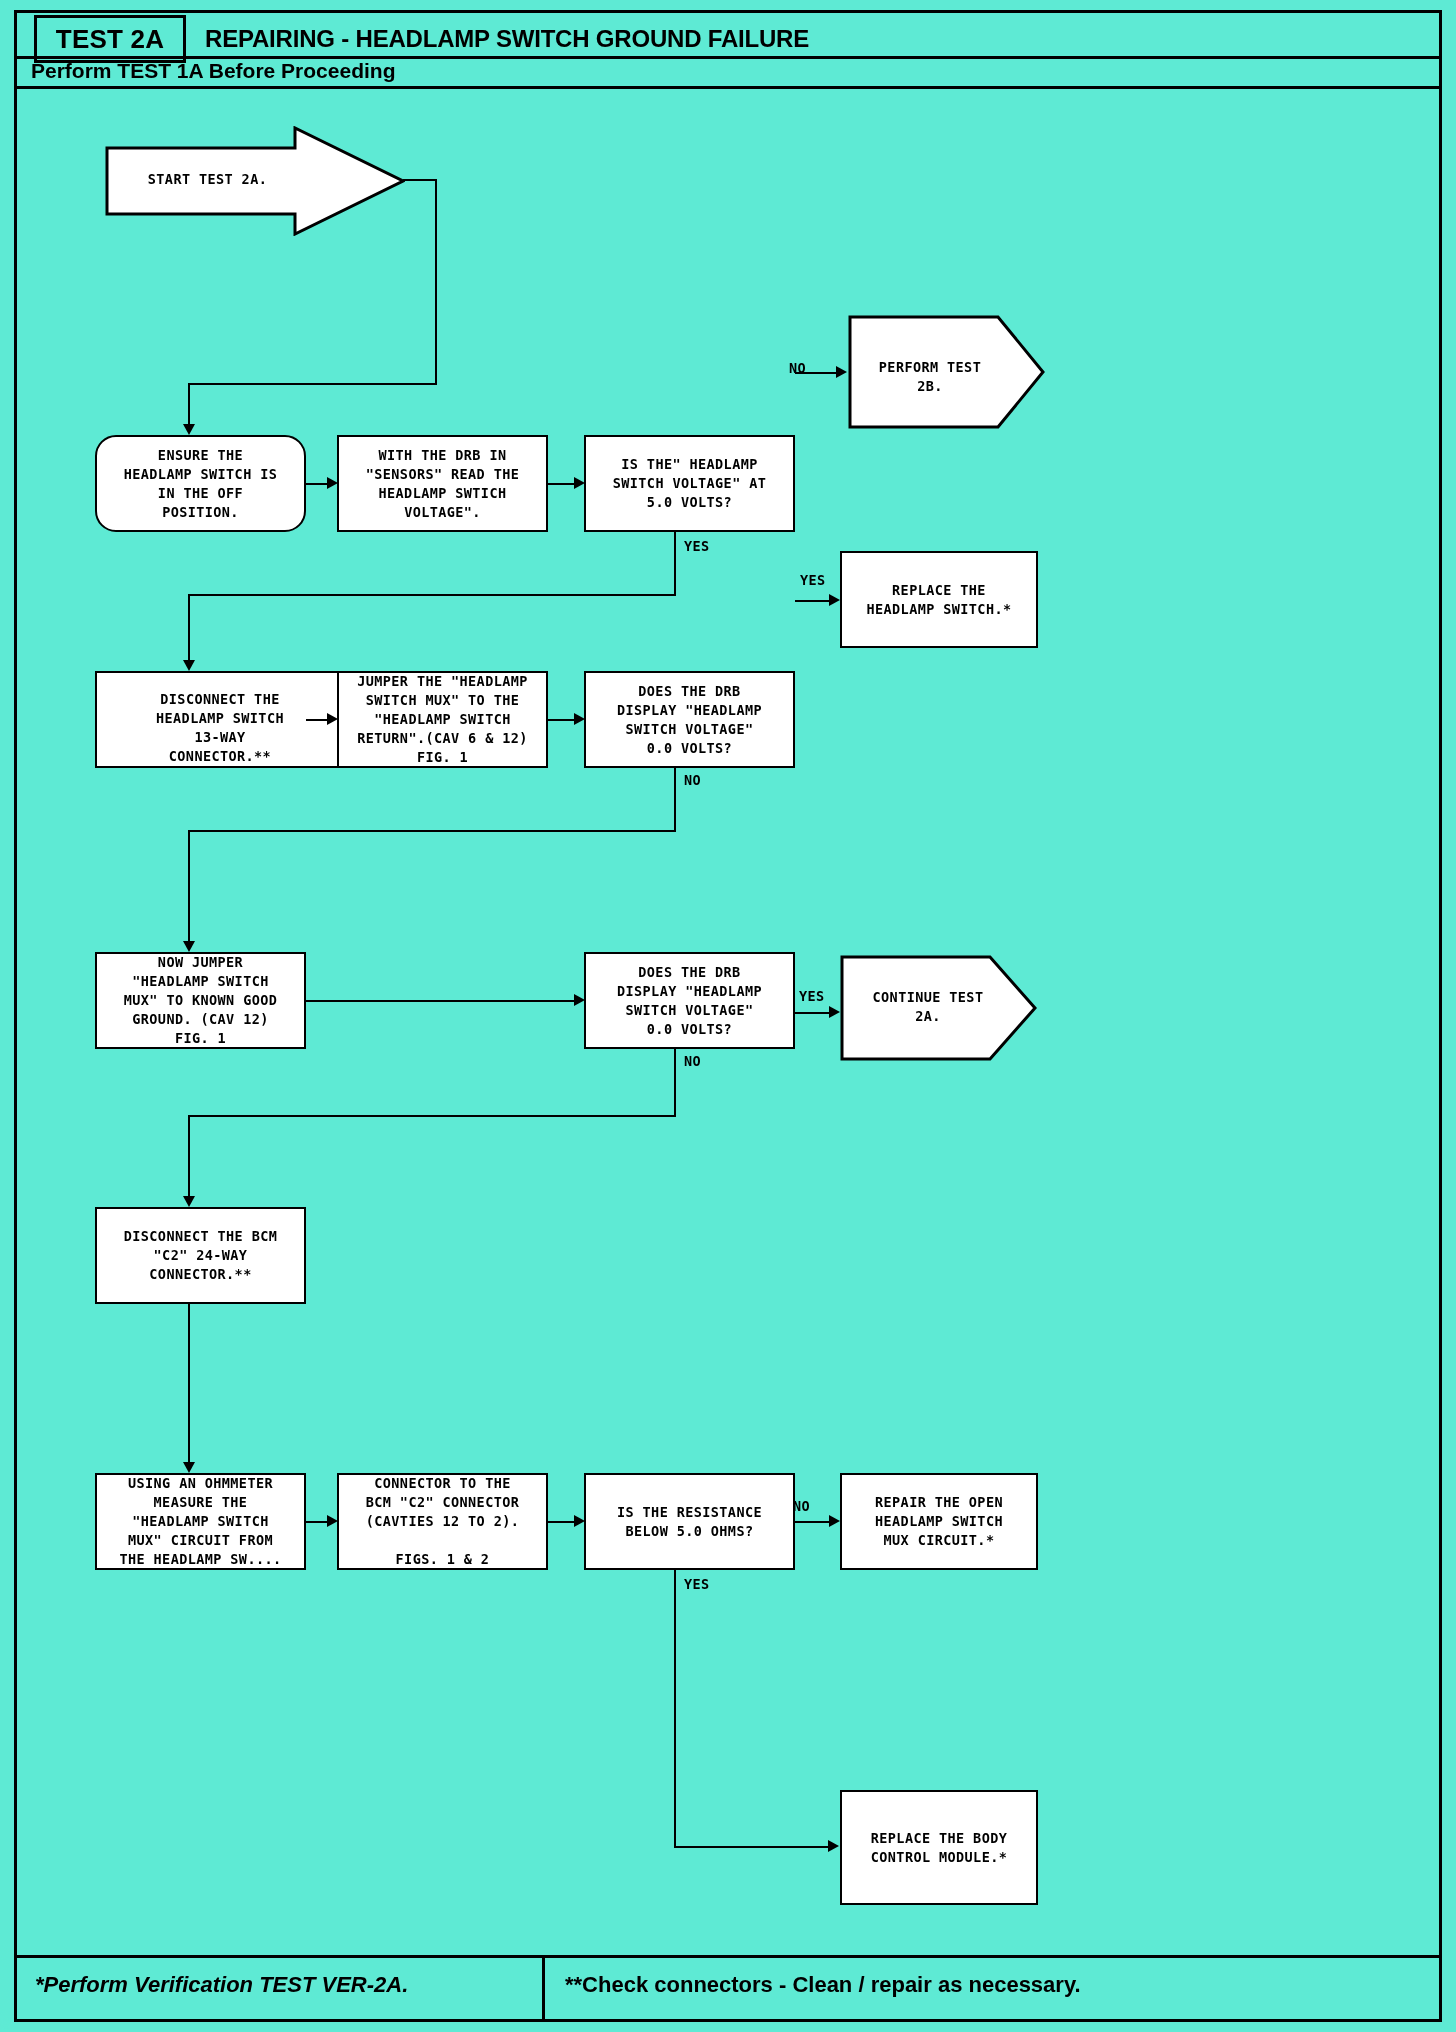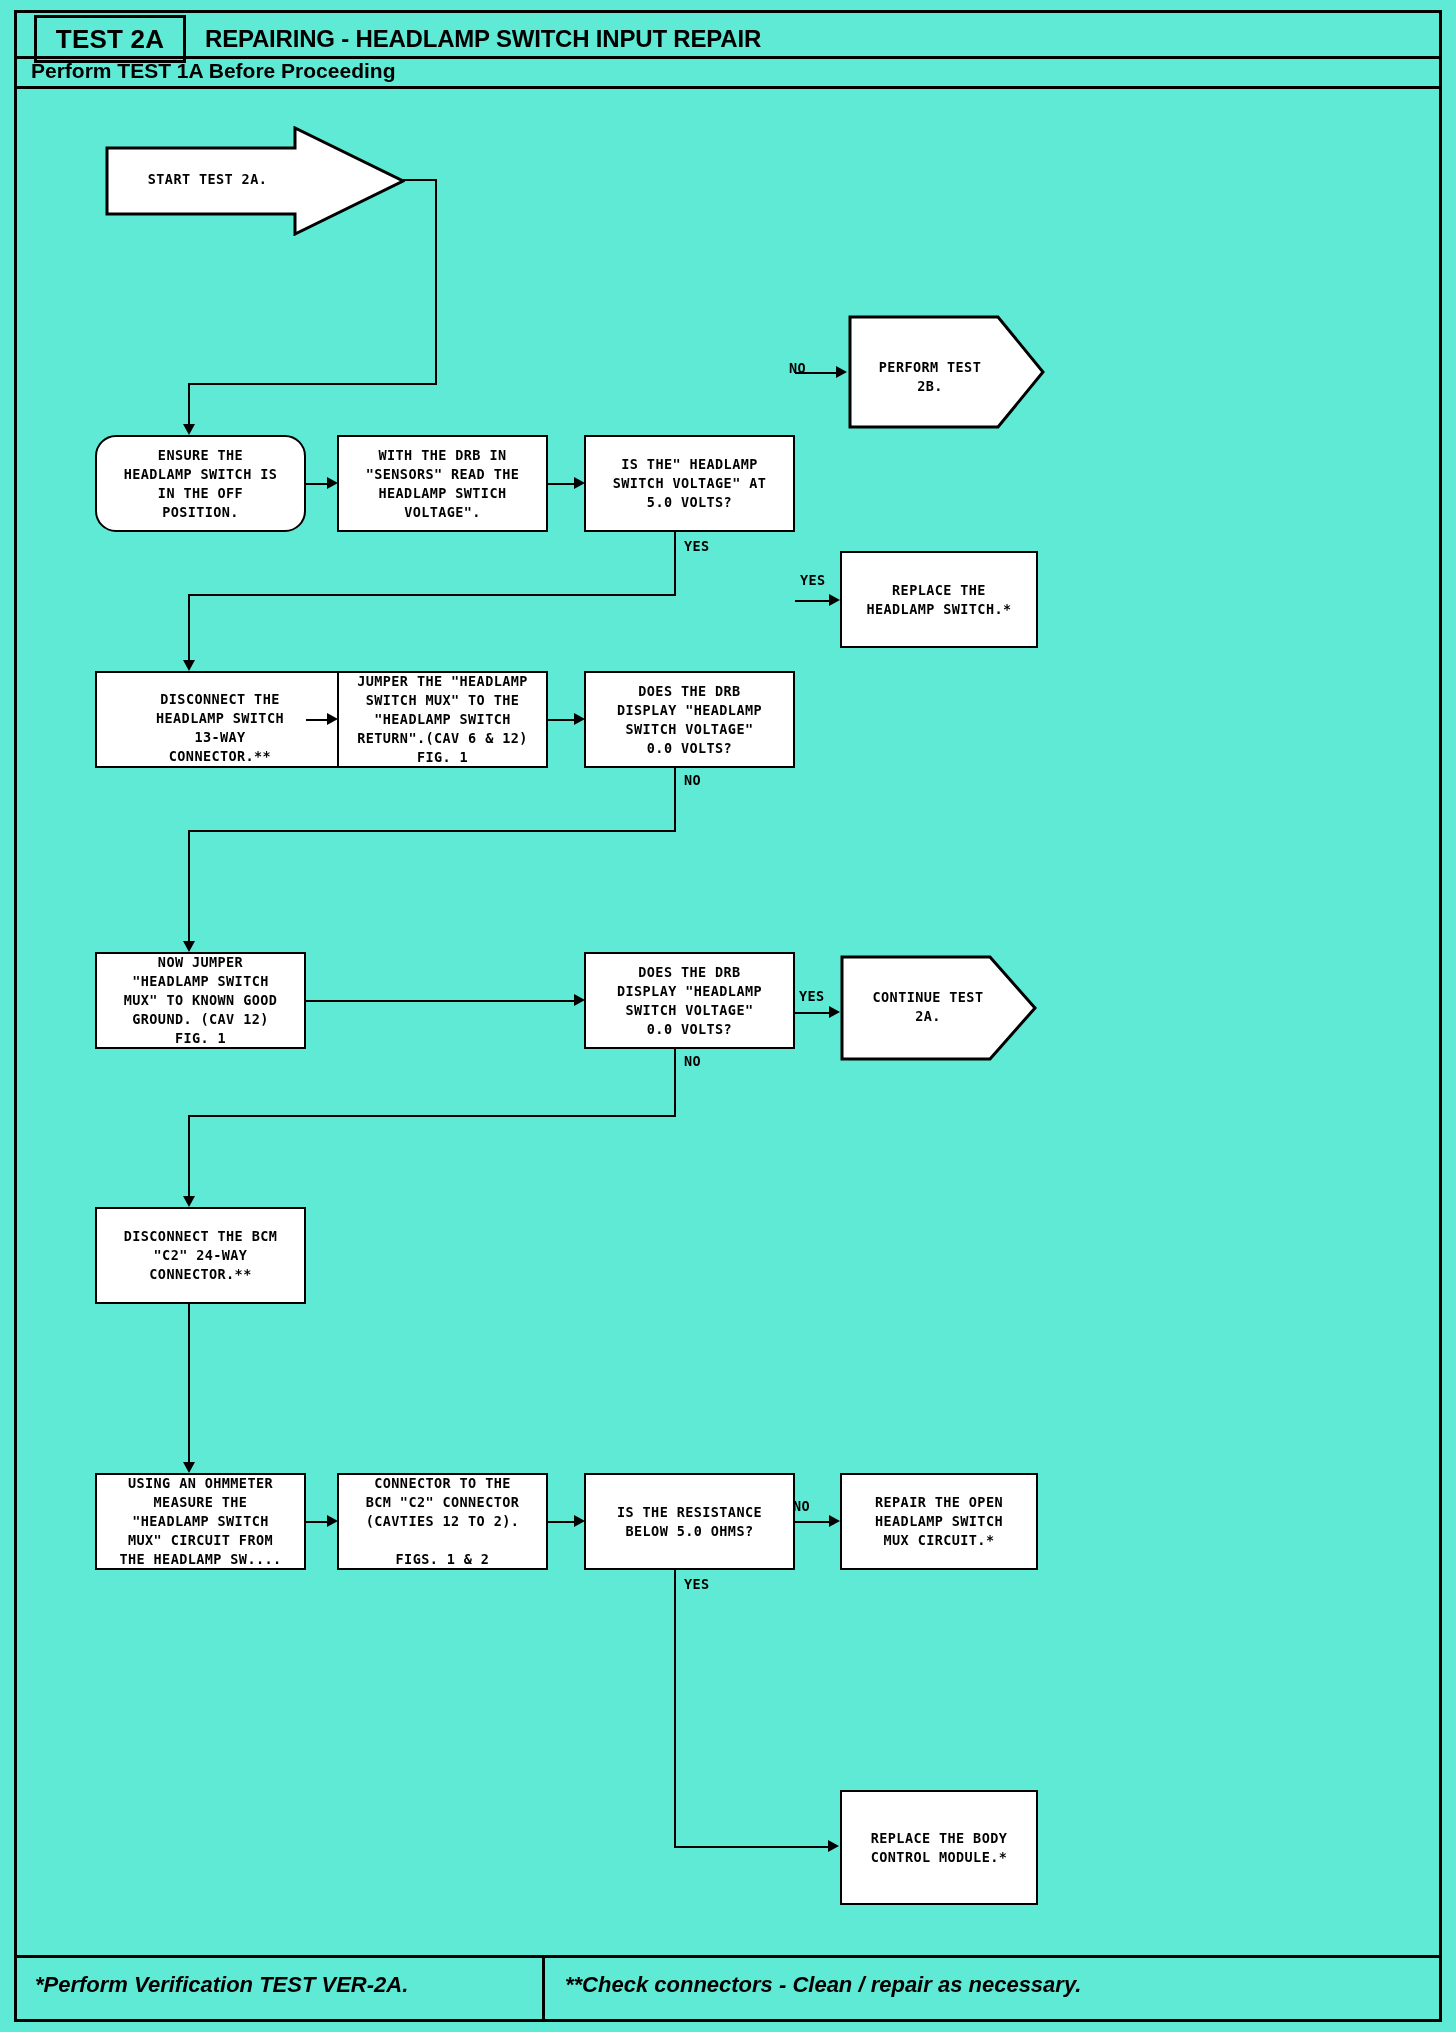--- a/index.html
+++ b/index.html
@@ -22,21 +22,21 @@
   .hdr-title span{font-weight:bold;font-size:24px;letter-spacing:-.2px;}
   .hdr-sub{position:absolute;left:17px;top:59px;width:1422px;height:30px;
            border-bottom:3px solid #000;box-sizing:border-box;}
   .hdr-sub span{position:absolute;left:14px;top:0px;font-weight:bold;font-size:21px;}
 
   
   .ftr{position:absolute;left:17px;top:1955px;width:1422px;height:64px;
        border-top:3px solid #000;box-sizing:border-box;}
   .ftr-left{position:absolute;left:18px;top:14px;font-weight:bold;font-style:italic;font-size:22px;}
   .ftr-div{position:absolute;left:525px;top:0px;width:3px;height:64px;background:#000;}
-  .ftr-right{position:absolute;left:548px;top:14px;font-weight:bold;font-style:italic;font-size:22px;}
+  .ftr-right{position:absolute;left:548px;top:14px;font-weight:bold;font-size:22px;}
 
   
   .box{position:absolute;border:2px solid #000;box-sizing:border-box;background:#fff;
        display:flex;align-items:center;justify-content:center;text-align:center;}
   .box .txt{font-family:"DejaVu Sans Mono","Liberation Mono",monospace;
             font-size:13.5px;line-height:19px;white-space:pre-line;letter-spacing:.4px;
             font-weight:700;color:#000;}
 
   
   .penta{position:absolute;}
@@ -61,21 +61,21 @@
 
 <div id="page">
 
   <div class="frame"></div>
 
   <div class="hdr-row"></div>
   <div class="hdr-testbox">
     <span>TEST 2A</span>
   </div>
   <div class="hdr-title">
-    <span>REPAIRING - HEADLAMP SWITCH INPUT REPAIR</span>
+    <span>REPAIRING - HEADLAMP SWITCH GROUND FAILURE</span>
   </div>
   <div class="hdr-sub">
     <span>Perform TEST 1A Before Proceeding</span>
   </div>
 
   <div class="penta" style="left:105px;top:126px;width:300px;height:110px;">
     <svg width="300" height="110" viewBox="0 0 300 110">
       <polygon points="2,22 190,22 190,2 298,55 190,108 190,88 2,88" fill="#fff" stroke="#000" stroke-width="3"></polygon>
     </svg>
     <div class="ptxt" style="left:20px;top:44px;width:165px;">START TEST 2A.</div>

